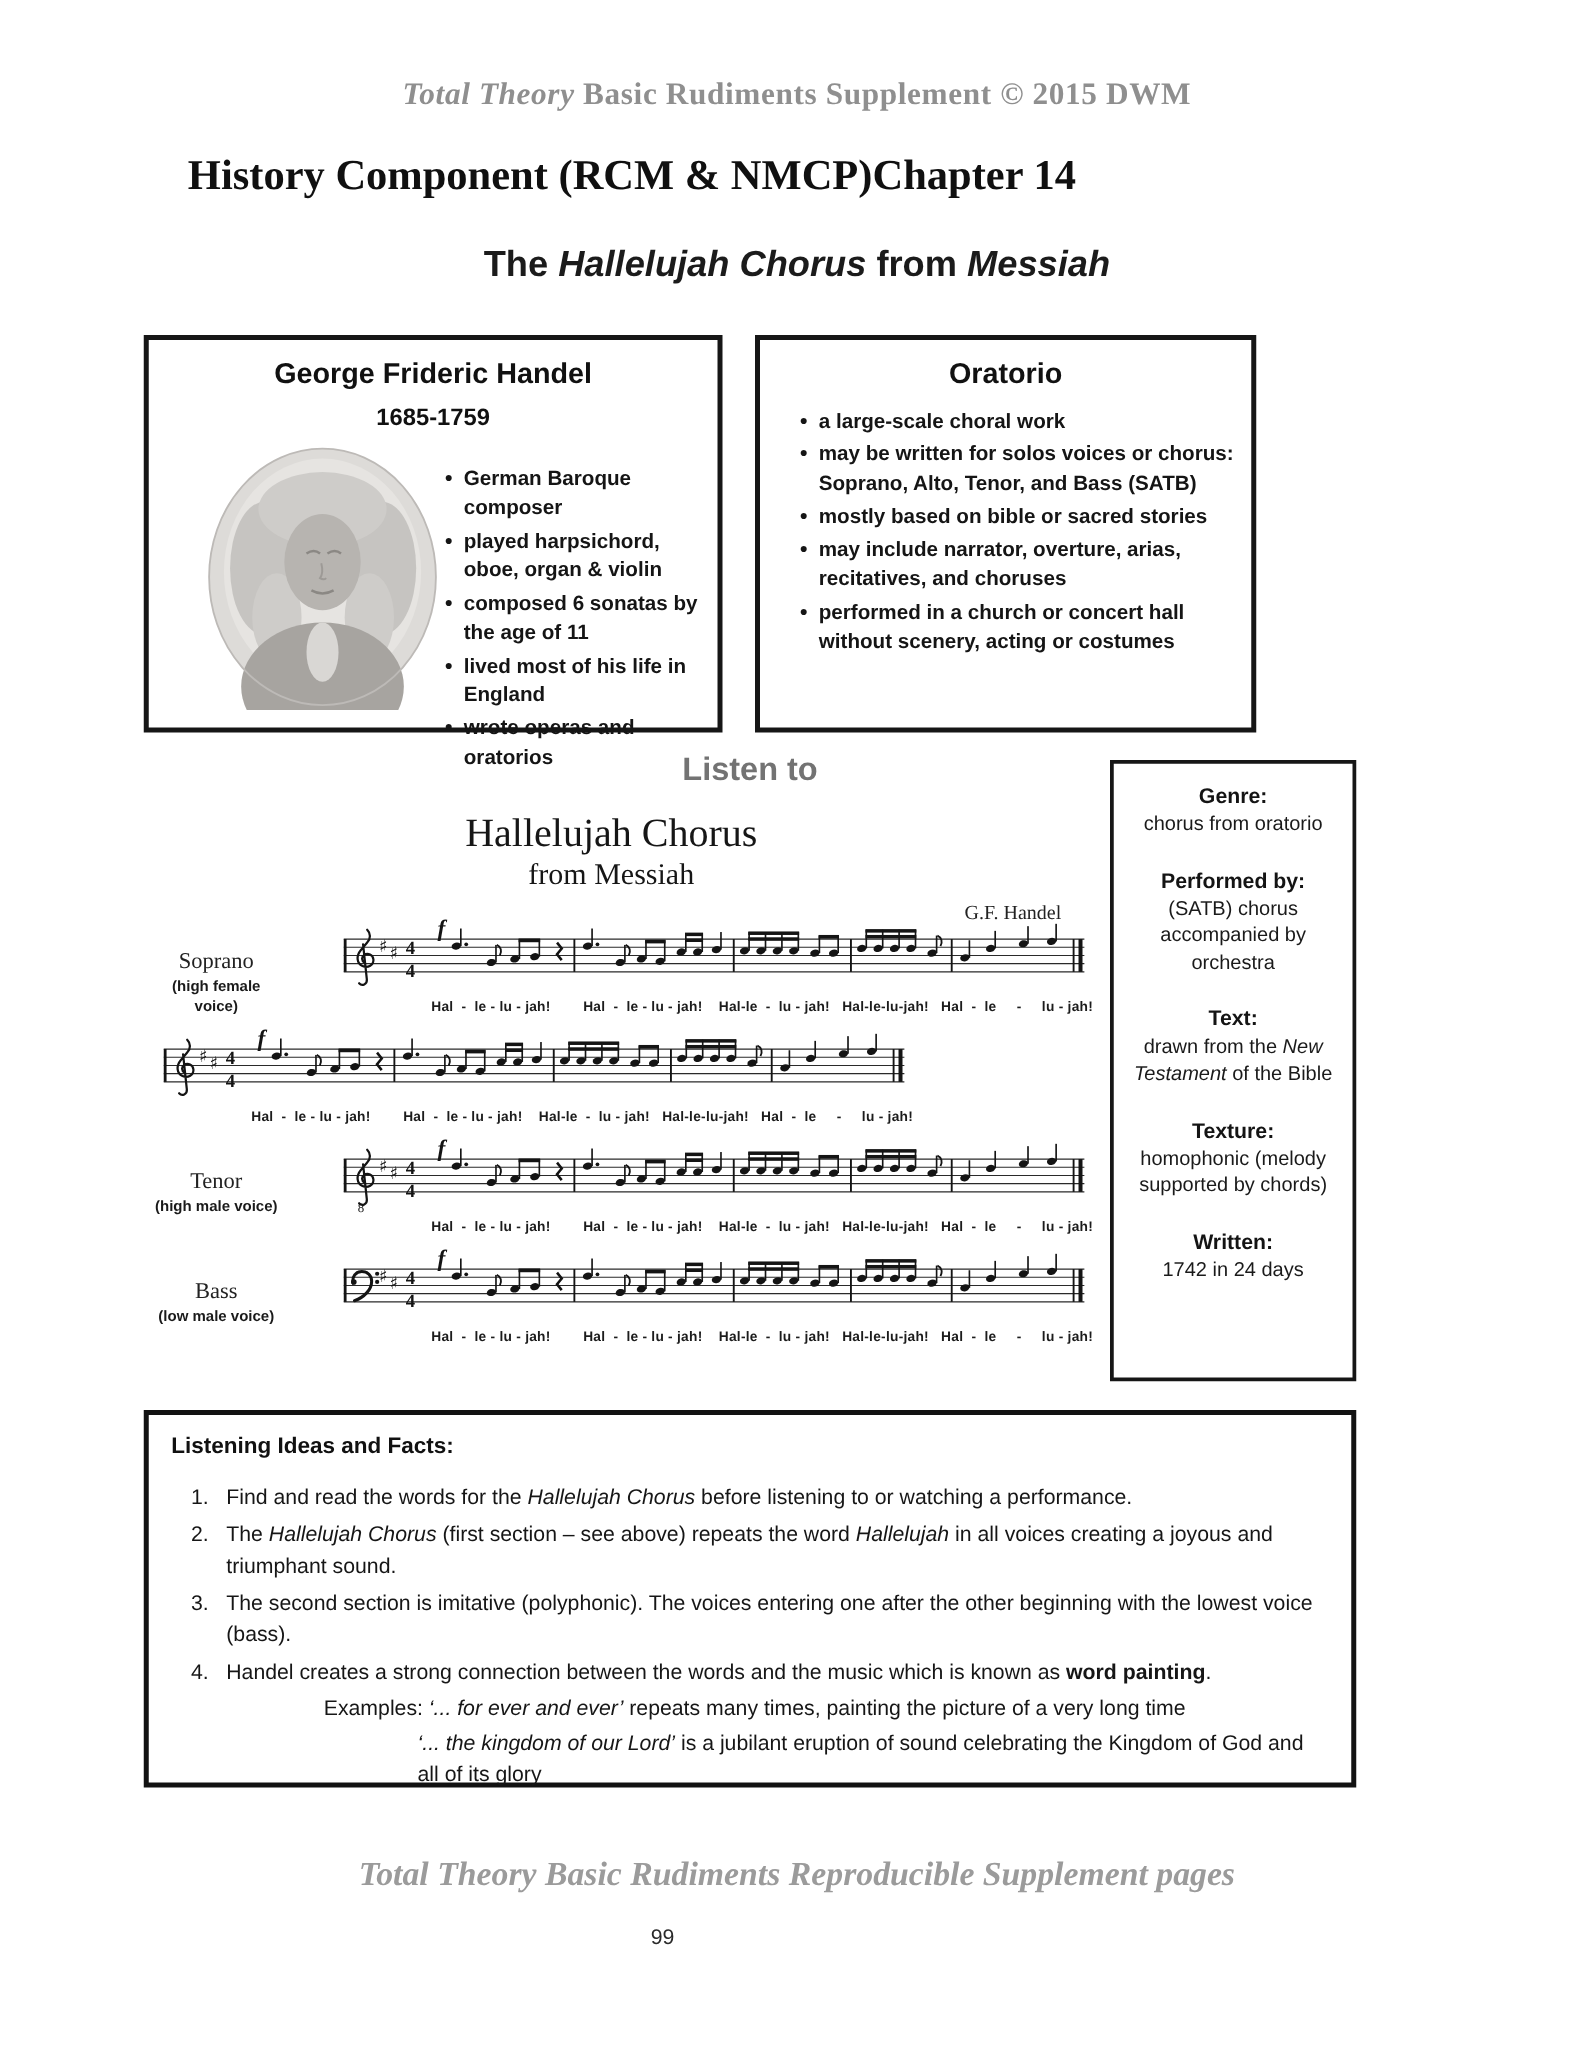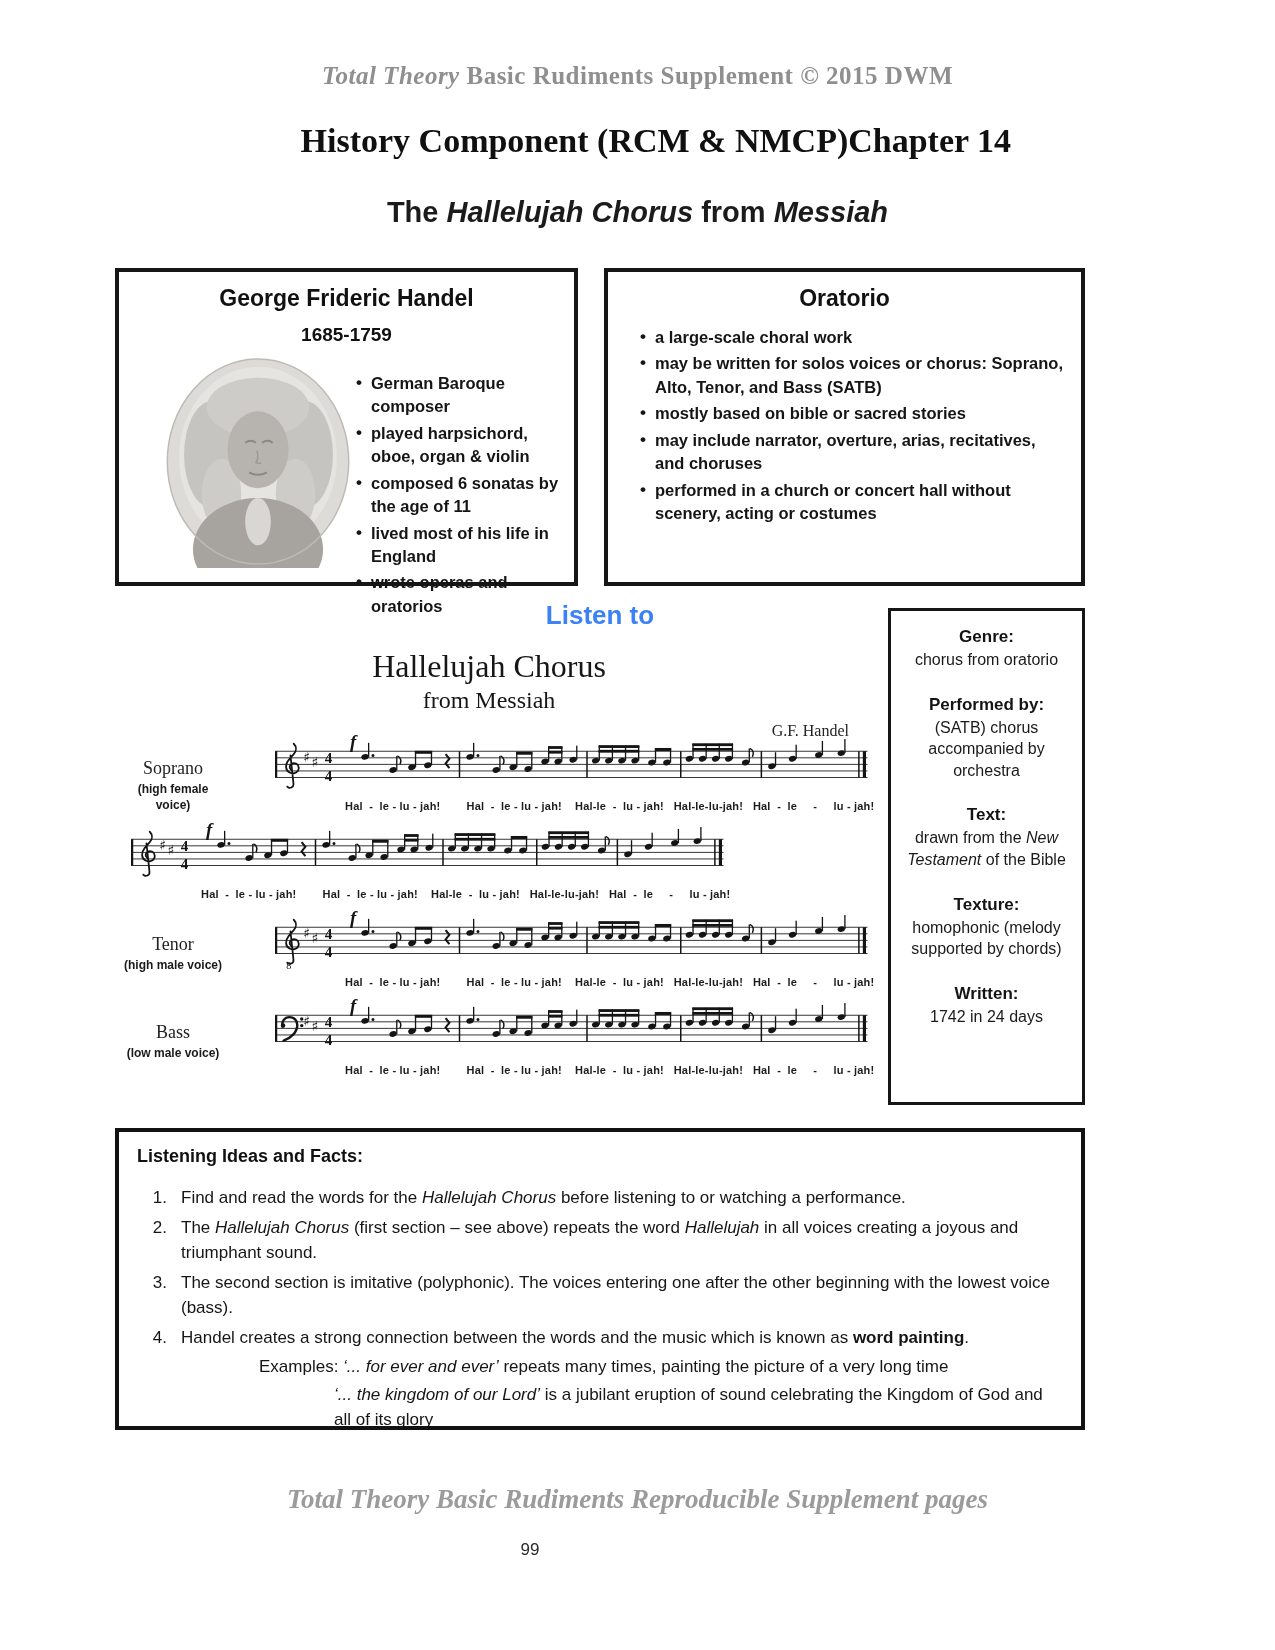--- a/index.html
+++ b/index.html
@@ -11,50 +11,50 @@
   }
   .abs { position:absolute; }
 
   
   .page-header {
     top:62px; left:0; width:1275px; text-align:center;
     font-family:"Liberation Serif", serif; font-weight:bold;
     font-size:25px; color:#8f8f8f; letter-spacing:0.5px;
   }
   .page-title {
-    top:122px; left:0; width:1011px; text-align:right;
+    top:122px; left:0; width:1011px; text-align:center;
     font-family:"Liberation Serif", serif; font-weight:bold;
     font-size:34px; color:#101010;
   }
   .page-subtitle {
     top:196px; left:0; width:1275px; text-align:center;
     font-weight:bold; font-size:29px; color:#1b1b1b;
   }
 
   
   .handel-box { top:268px; left:115px; width:463px; height:318px; border:4px solid #161616; background:#fff; }
-  .oratorio-box { top:268px; left:604px; width:481px; height:318px; border:4px solid #161616; background:#fff; }
+  .oratorio-box { top:268px; left:604px; width:401px; height:318px; border:4px solid #161616; background:#fff; }
   .box-title { text-align:center; font-weight:bold; font-size:23px; margin-top:13px; color:#111; }
   .handel-years { text-align:center; font-weight:bold; font-size:19px; margin-top:12px; color:#111; }
   .handel-flex { display:flex; margin-top:10px;padding-left:28px; }
   .portrait-wrap { width:205px; flex:0 0 205px; padding-left:14px; }
   .handel-bullets { flex:1; padding:16px 6px 0 2px; }
   ul.bullets { list-style:none; }
   ul.bullets li {
     font-weight:bold; font-size:16.5px; line-height:1.42; color:#151515;
     padding-left:17px; position:relative; margin-bottom:3px;
   }
   ul.bullets li::before {
     content:"•"; position:absolute; left:2px; top:-1px; font-size:17px;
   }
   .oratorio-bullets { padding:14px 14px 0 30px; }
   .oratorio-example { font-weight:bold; font-size:16.5px; margin:3px 0 0 18px; color:#151515; }
 
   
-  .listen-heading { top:600px; left:115px; width:970px; text-align:center; font-weight:bold; font-size:26px; color:#3b82f6; }
+  .listen-heading { top:600px; left:115px; width:970px; text-align:center; font-weight:bold; font-size:26px; color:#737373; }
   .music-col { top:648px; left:115px; width:748px; }
   .piece-title { text-align:center; font-family:"Liberation Serif", serif; font-size:32px; color:#161616; }
   .piece-subtitle { text-align:center; font-family:"Liberation Serif", serif; font-size:24px; margin-top:2px; color:#161616; }
   .composer-credit { text-align:right; font-family:"Liberation Serif", serif; font-size:16px; padding-right:14px; margin-top:8px; color:#222; }
   .staff-row { display:flex; height:88px;gap:28px; }
   .staff-label-col { flex:0 0 116px; text-align:center; }
   .staff-name { font-family:"Liberation Serif", serif; font-size:18px; color:#222; margin-top:18px; }
   .voice-range { font-weight:bold; font-size:12px; line-height:1.3; color:#1a1a1a; margin-top:3px; padding:0 6px; }
   .staff-col { flex:1; position:relative; }
   .staff-col svg { display:block; }

